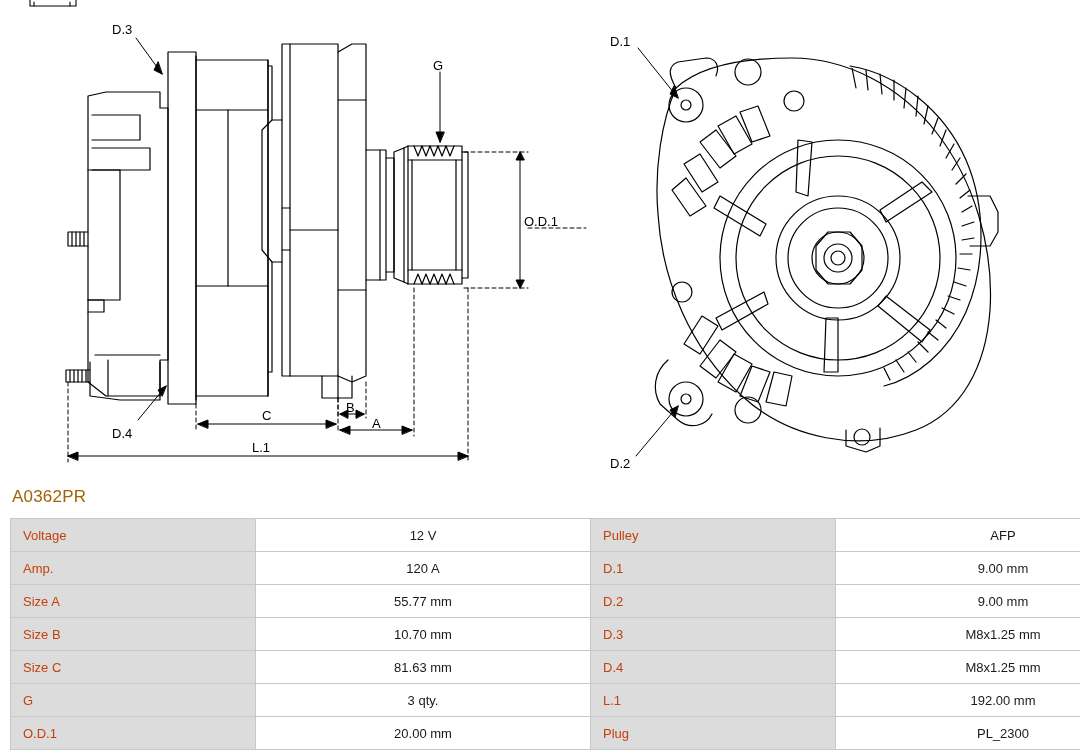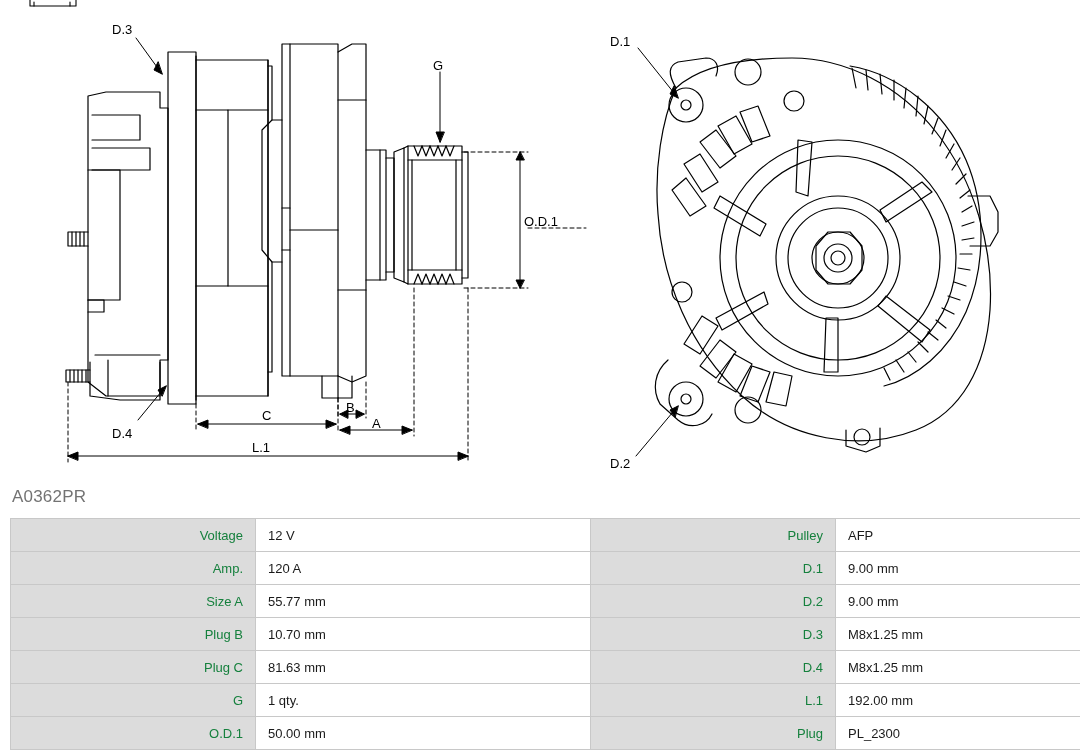--- a/index.html
+++ b/index.html
@@ -28,48 +28,48 @@
     height: 480px;
   }
   .drawing svg {
     display: block;
   }
   .part-number {
     position: absolute;
     left: 12px;
     top: 487px;
     font-size: 17px;
-    color: #737373;
+    color: #a16207;
     font-family: "Liberation Sans", sans-serif;
     letter-spacing: 0.2px;
   }
   .spec-table {
     position: absolute;
     left: 10px;
     top: 518px;
     width: 1060px;
     border-collapse: collapse;
     table-layout: fixed;
     font-size: 13px;
   }
   .spec-table td {
     border: 1px solid #c8c8c8;
     height: 32px;
     padding: 0 12px;
     vertical-align: middle;
   }
   .spec-table td.label {
     background: #dcdcdc;
-    text-align: right;
-    color: #15803d;
+    text-align: left;
+    color: #c2410c;
     width: 220px;
   }
   .spec-table td.value {
     background: #ffffff;
-    text-align: left;
+    text-align: center;
     color: #1a1a1a;
     width: 310px;
     border-radius: 8px;
   }
   .leader-text {
     font-family: "Liberation Sans", sans-serif;
     font-size: 13px;
     fill: #000000;
   }
 </style>
@@ -291,39 +291,39 @@
         <td class="label">D.1</td>
         <td class="value">9.00 mm</td>
       </tr>
       <tr>
         <td class="label">Size A</td>
         <td class="value">55.77 mm</td>
         <td class="label">D.2</td>
         <td class="value">9.00 mm</td>
       </tr>
       <tr>
-        <td class="label">Plug B</td>
+        <td class="label">Size B</td>
         <td class="value">10.70 mm</td>
         <td class="label">D.3</td>
         <td class="value">M8x1.25 mm</td>
       </tr>
       <tr>
-        <td class="label">Plug C</td>
+        <td class="label">Size C</td>
         <td class="value">81.63 mm</td>
         <td class="label">D.4</td>
         <td class="value">M8x1.25 mm</td>
       </tr>
       <tr>
         <td class="label">G</td>
-        <td class="value">1 qty.</td>
+        <td class="value">3 qty.</td>
         <td class="label">L.1</td>
         <td class="value">192.00 mm</td>
       </tr>
       <tr>
         <td class="label">O.D.1</td>
-        <td class="value">50.00 mm</td>
+        <td class="value">20.00 mm</td>
         <td class="label">Plug</td>
         <td class="value">PL_2300</td>
       </tr>
     </tbody>
   </table>
 
 </div>
 
 </body></html>

